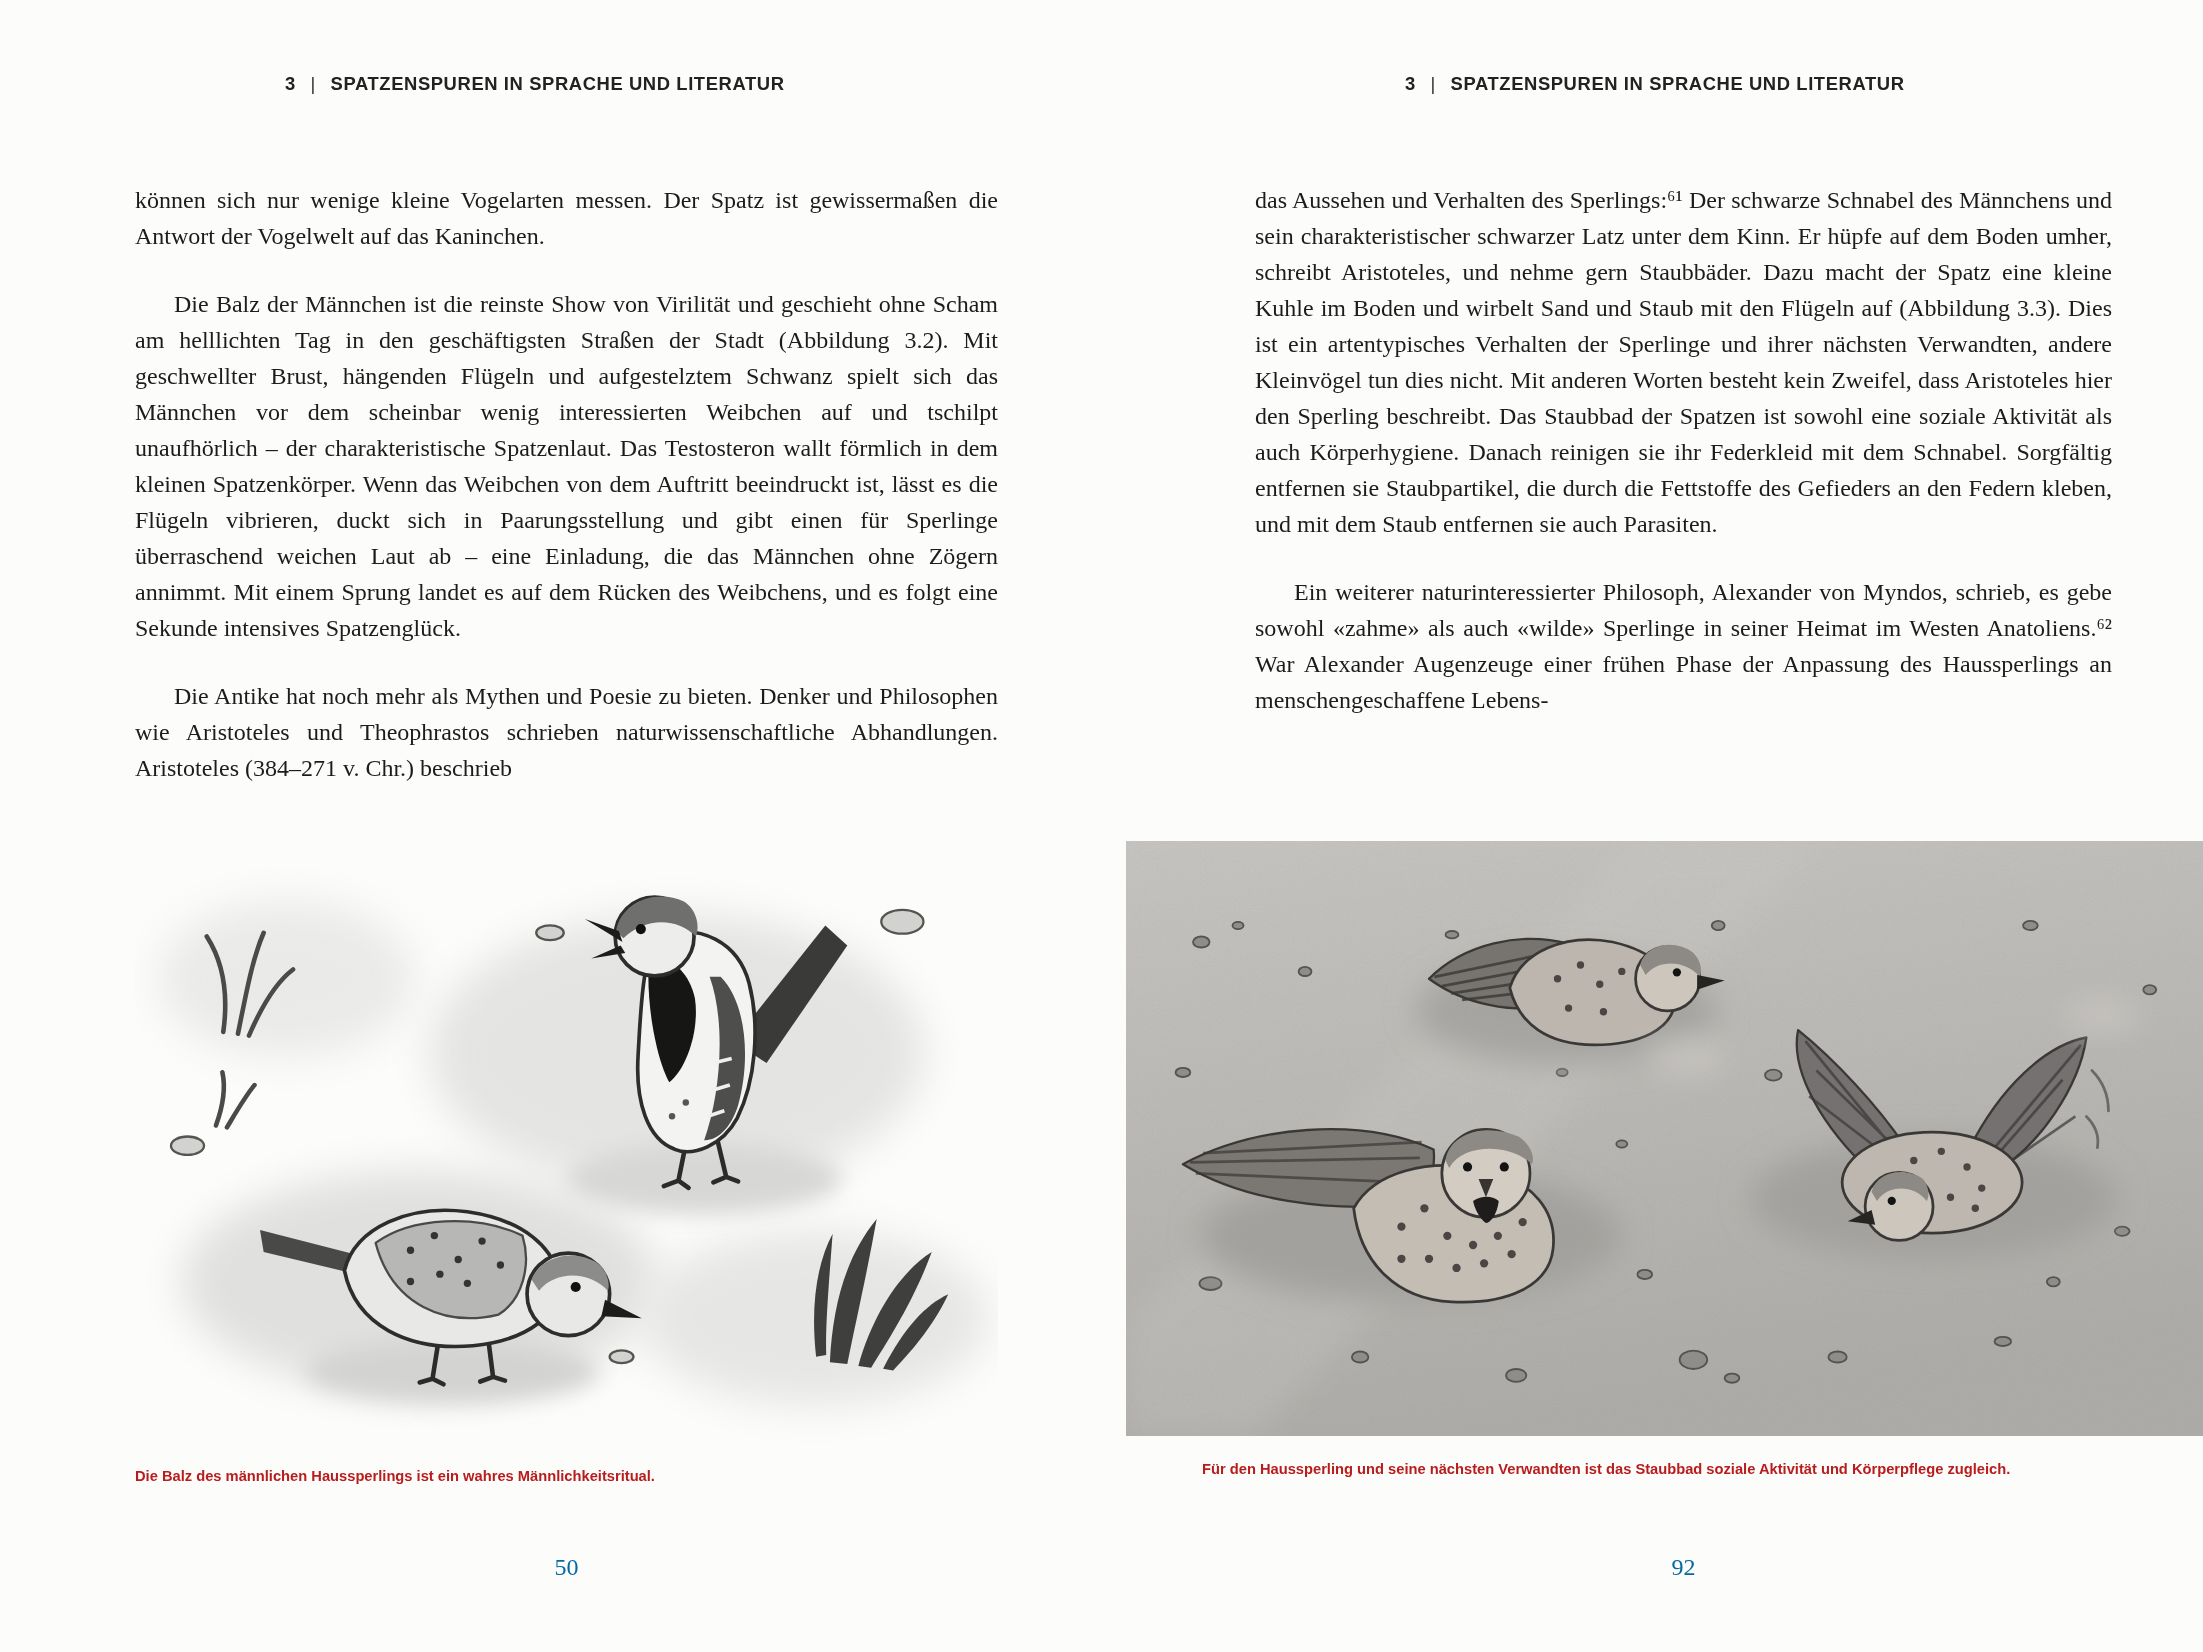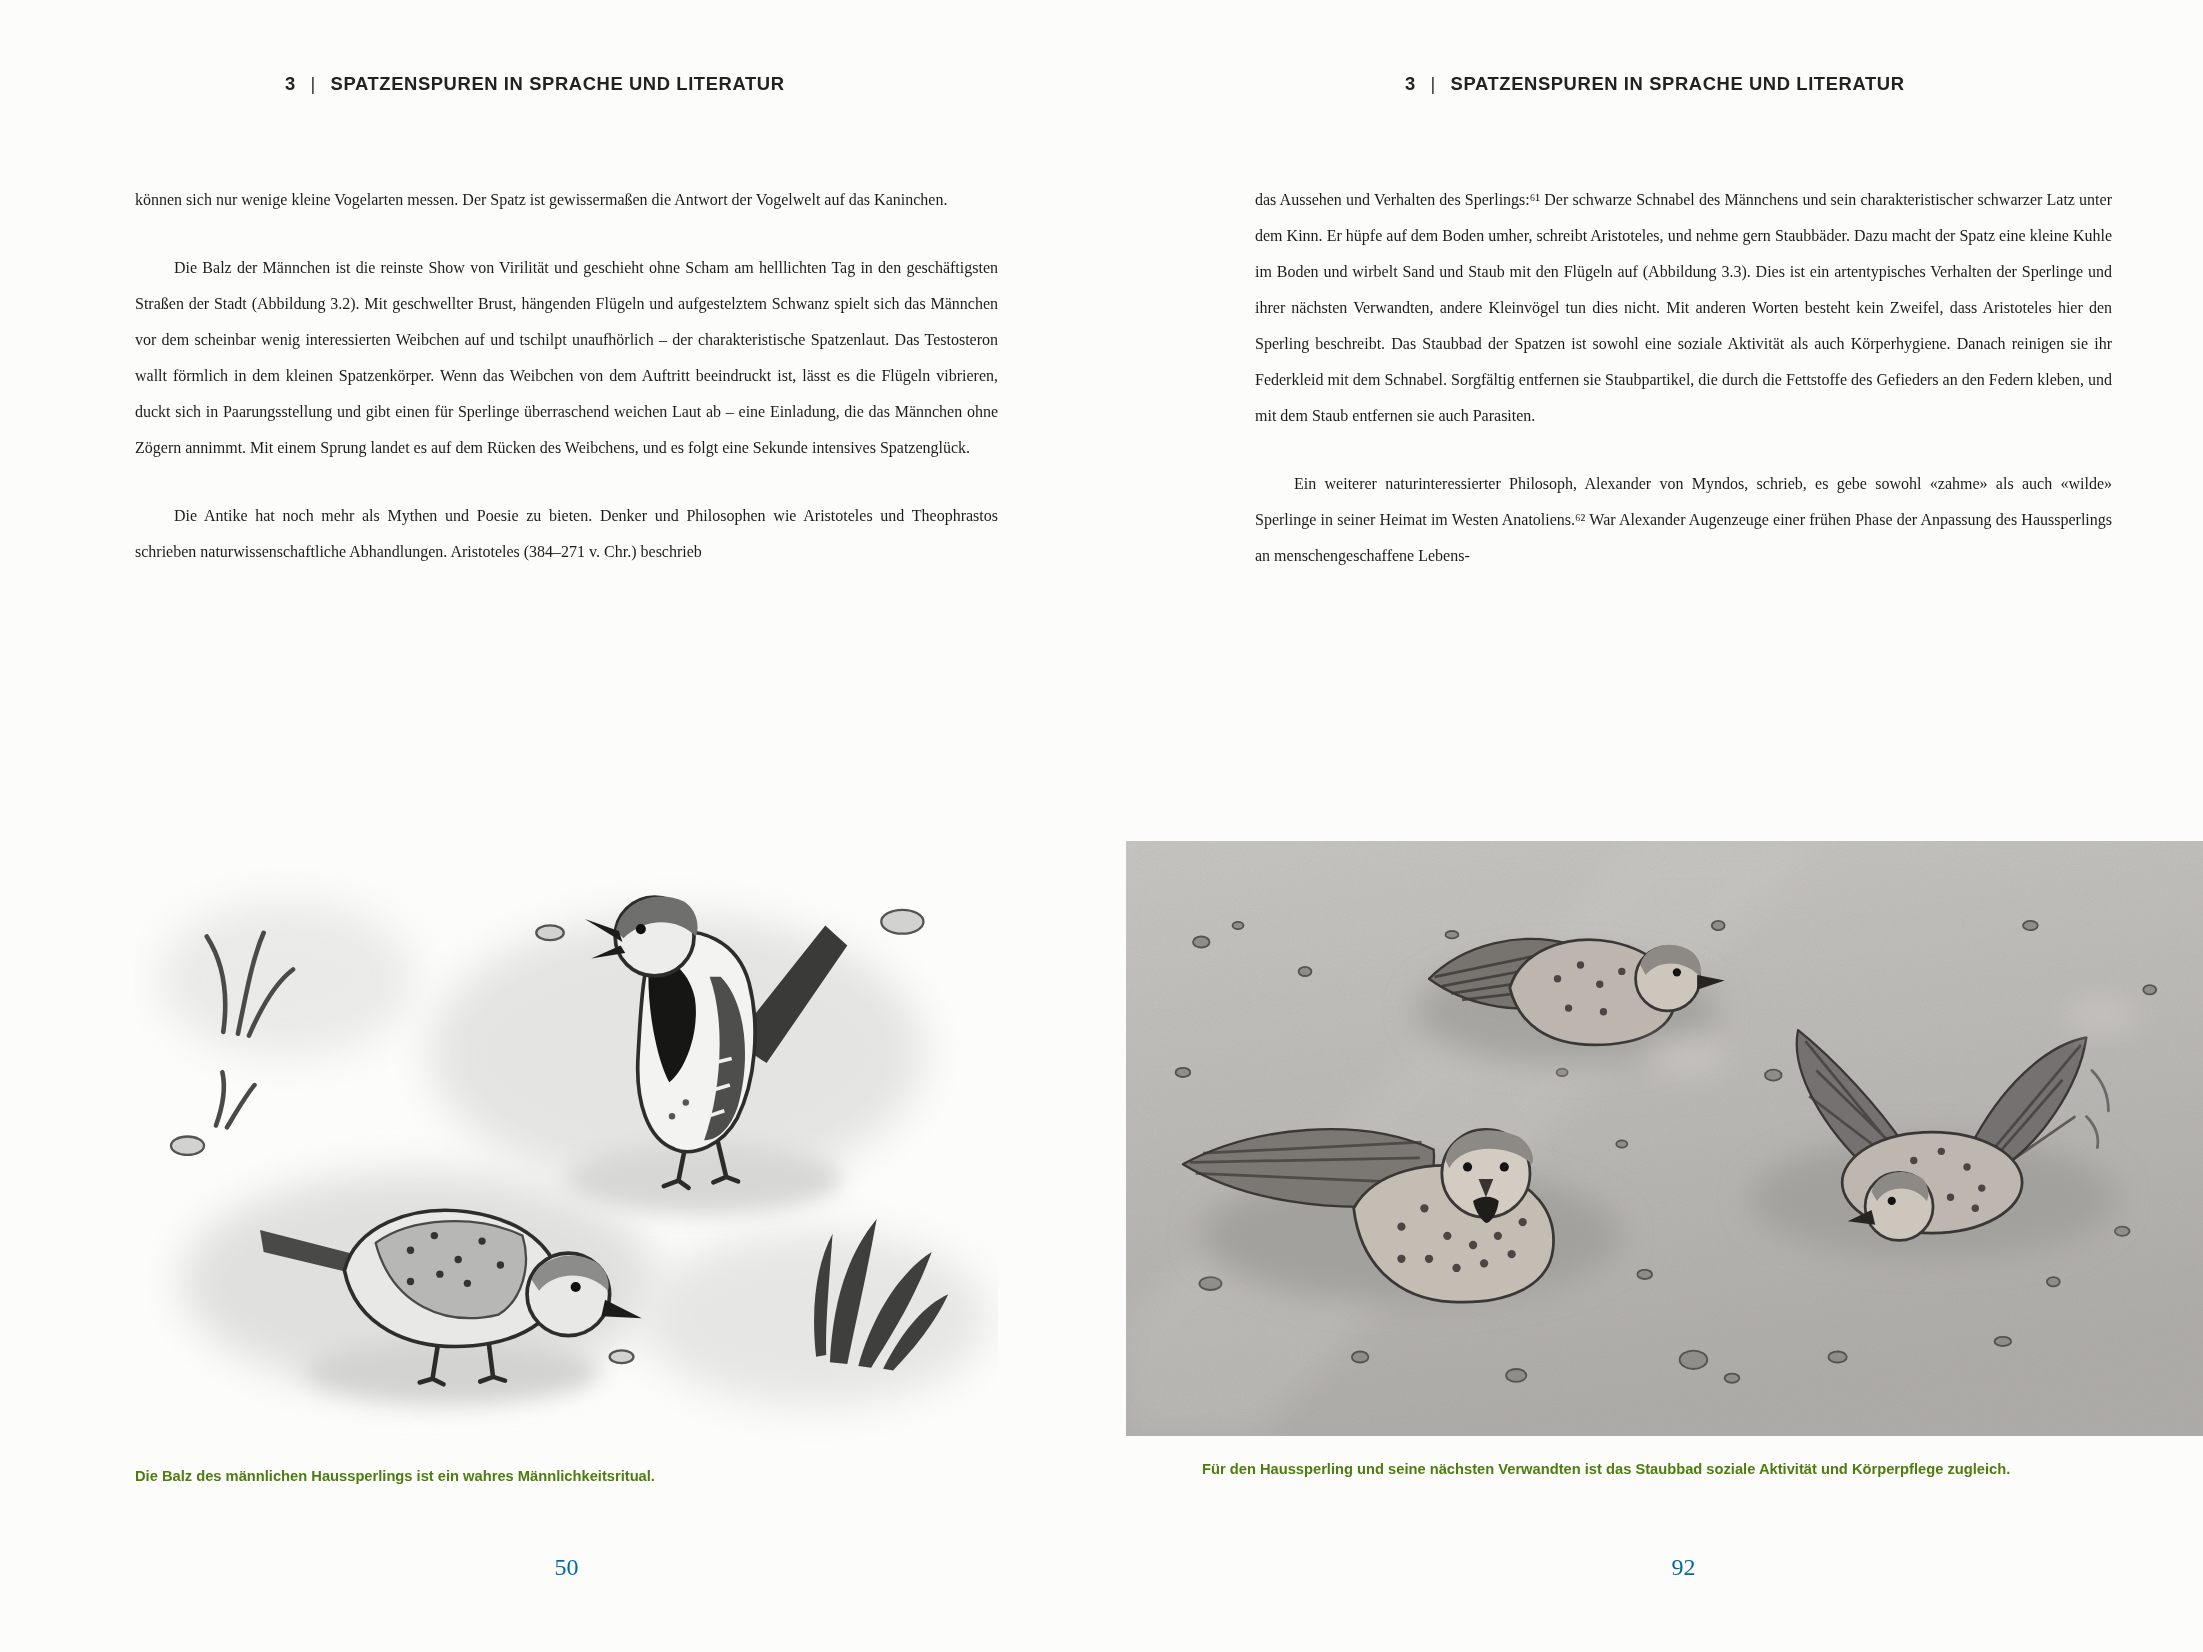--- a/index.html
+++ b/index.html
@@ -14,34 +14,34 @@
 
   .running-head{
     position:absolute;top:73px;left:150px;
     font-family:"Liberation Sans",sans-serif;font-weight:700;
     font-size:18.4px;letter-spacing:0.6px;color:#222;white-space:nowrap;
   }
   .running-head .sep{margin:0 14.7px;font-weight:400;color:#333;}
 
   .body-text{
     position:absolute;top:182px;left:0;right:0;
-    font-size:16px;line-height:36px;text-align:justify;
+    font-size:24px;line-height:36px;text-align:justify;
     color:#1c1c1c;
   }
   .body-text p{margin:0;}
   .body-text p.indent{text-indent:39px;margin-top:32px;}
 
   figure{position:absolute;top:841px;left:0;margin:0;}
   .left-page figure{width:863px;}
   .right-page figure{left:-129px;width:1077px;}
   figure svg{display:block;}
 
   figcaption{
     font-family:"Liberation Sans",sans-serif;font-weight:700;
-    font-size:14.7px;line-height:22px;color:#4d7c0f;margin-top:22px;
+    font-size:14.7px;line-height:22px;color:#b91c1c;margin-top:22px;
   }
   .right-page figcaption{margin-left:76px;max-width:845px;}
 
   .folio{
     position:absolute;top:1554px;left:0;width:100%;
     text-align:center;font-size:24px;color:#0369a1;
   }
 </style>
 </head>
 <body>

